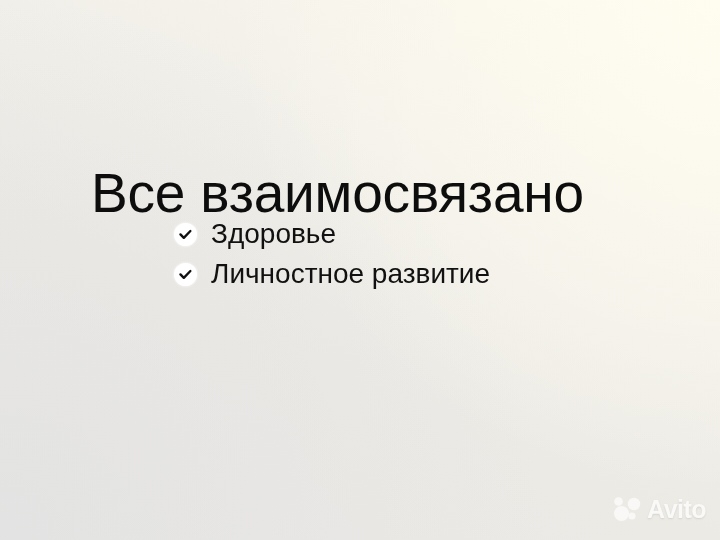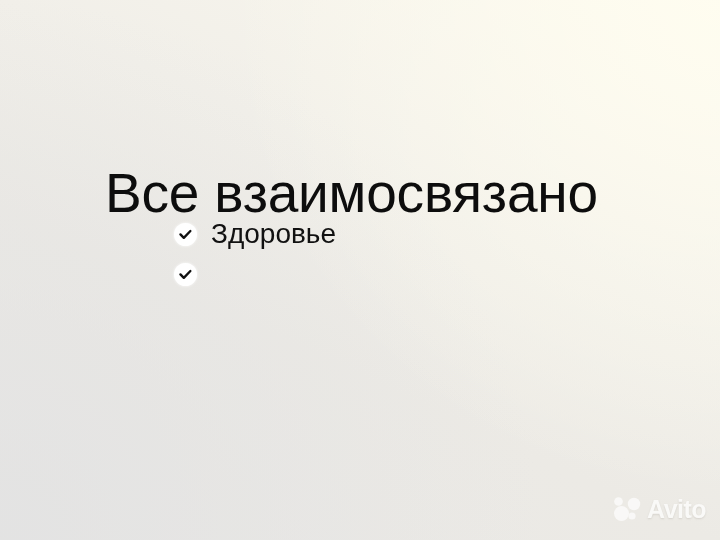--- a/index.html
+++ b/index.html
@@ -23,21 +23,21 @@
     background:
       radial-gradient(circle at 100% 0%, rgba(255,253,240,0.95) 0%, rgba(255,253,240,0.0) 55%),
       radial-gradient(circle at 0% 100%, rgba(226,226,226,0.85) 0%, rgba(226,226,226,0.0) 60%),
       linear-gradient(205deg, #fbf8ee 0%, #f1efe9 38%, #eceae5 62%, #e9e8e6 100%);
     overflow: hidden;
   }
 
   
   #headline {
     position: absolute;
-    left: 105px;
+    left: 91px;
     top: 126px;
     font-size: 55px;
     line-height: 60px;
     font-weight: 400;
     letter-spacing: -0.2px;
     color: #0d0d0d;
     white-space: nowrap;
   }
 
   
@@ -119,20 +119,21 @@
     </li>
 
 
 
     <li class="bullet-row">
       <span class="check-badge">
         <svg width="15" height="15" viewBox="0 0 16 16" aria-hidden="true">
           <path d="M2.6 7.9 L6.2 11.6 L13.2 4.3" fill="none" stroke="#111111" stroke-width="2.5" stroke-linecap="round" stroke-linejoin="round"></path>
         </svg>
       </span>
+      <span class="bullet-label">Личностное развитие</span>
     </li>
 
   </ul>
 
   <div id="watermark">
     <svg id="watermark-logo" width="32" height="26" viewBox="0 0 32 26" aria-hidden="true">
       <g fill="#ffffff" opacity="0.95">
         <circle cx="9.5" cy="17.5" r="7.5"></circle>
         <circle cx="22" cy="8" r="6.2"></circle>
         <circle cx="6.5" cy="5.5" r="4.3"></circle>

